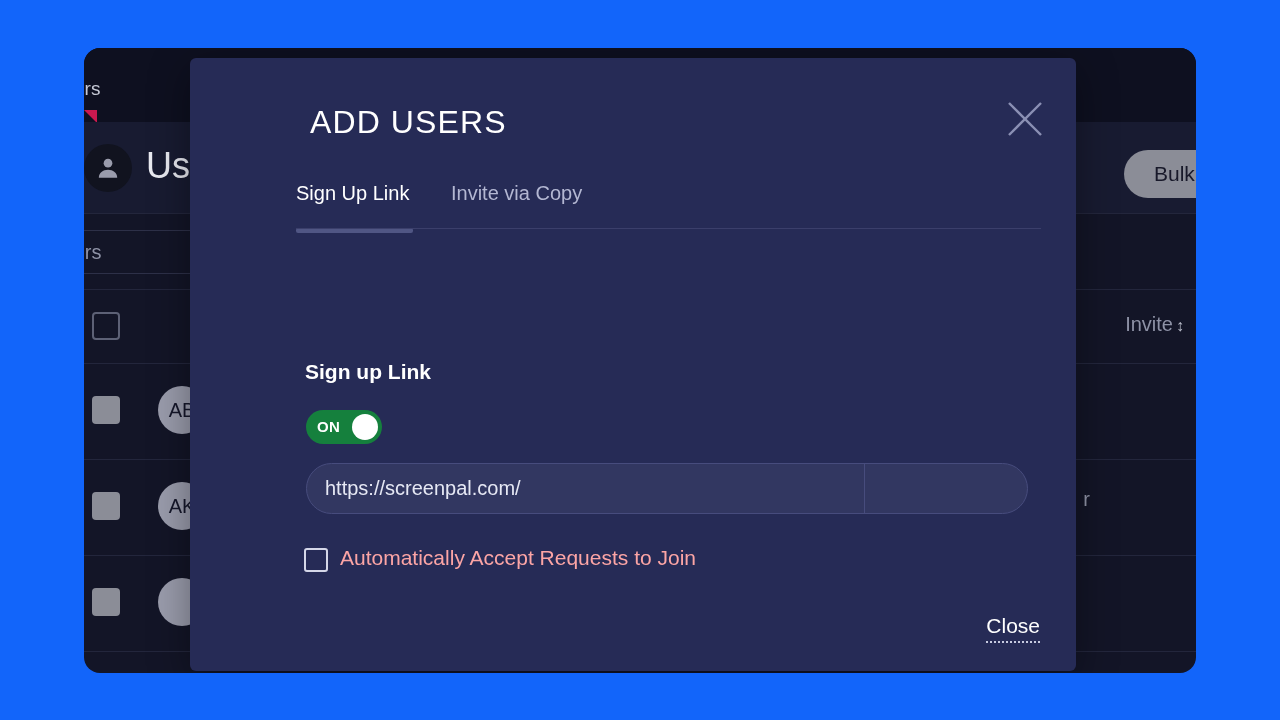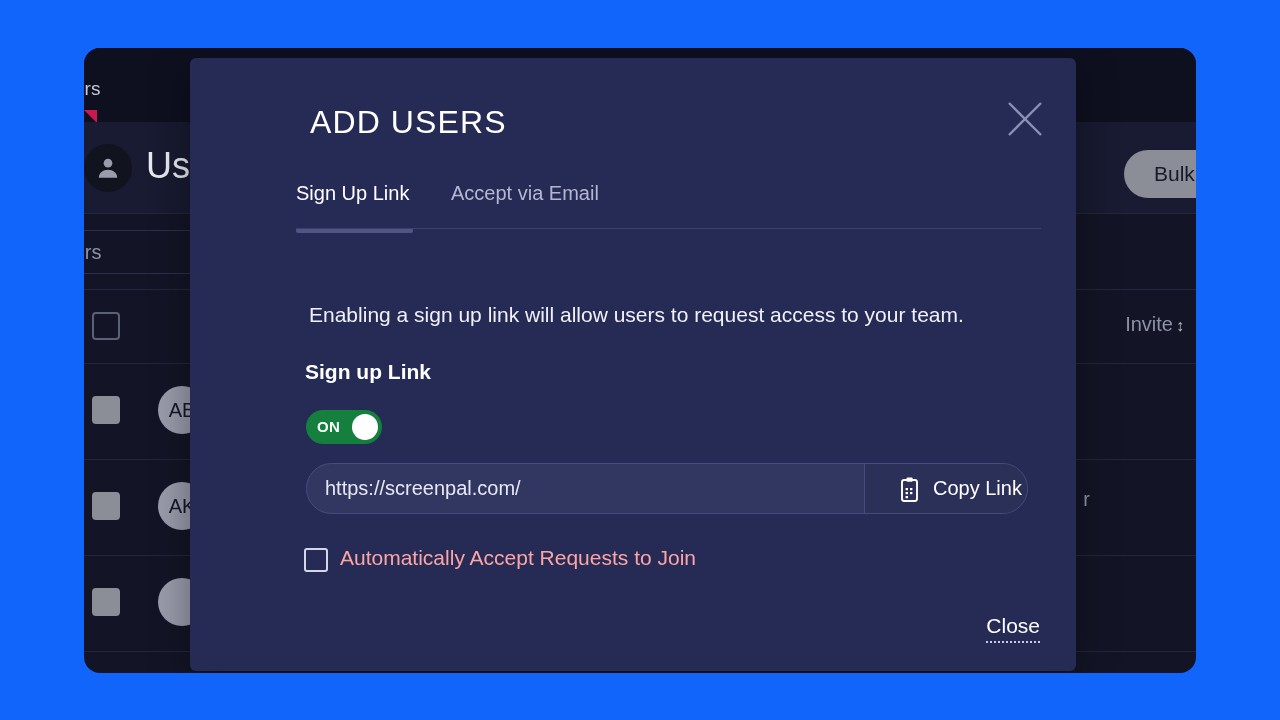--- a/index.html
+++ b/index.html
@@ -447,51 +447,36 @@
 
         <div class="modal-close">
           <svg width="54" height="54" viewBox="0 0 54 54">
             <line x1="11" y1="11" x2="43" y2="43" stroke="#8b90b4" stroke-width="2.4"></line>
             <line x1="43" y1="11" x2="11" y2="43" stroke="#8b90b4" stroke-width="2.4"></line>
           </svg>
         </div>
 
         <div class="tabs">
           <div class="tab tab-0">Sign Up Link</div>
-          <div class="tab tab-1">Accept via Email</div>
+          <div class="tab tab-1">Invite via Copy</div>
           <div class="tab-underline"></div>
         </div>
         <div class="tabs-divider"></div>
 
-        <div class="modal-desc">Enabling a sign up link will allow users to request access to your team.</div>
 
         <div class="field-label">Sign up Link</div>
 
         <div class="toggle">
           <span class="toggle-text">ON</span>
           <span class="toggle-knob"></span>
         </div>
 
         <div class="link-row">
           <div class="link-value" placeholder="https://screenpal.com/">https://screenpal.com/</div>
           <div class="copy-sep"></div>
-          <div class="copy-btn">
-            <span class="copy-icon">
-              <svg width="24" height="26" viewBox="0 0 24 26">
-                <rect x="4" y="3" width="15" height="21" rx="2.2" fill="none" stroke="#ffffff" stroke-width="1.9"></rect>
-                <rect x="8.5" y="0.6" width="6.2" height="4.2" rx="1.1" fill="#ffffff"></rect>
-                <rect x="7.6" y="11" width="2.4" height="2.2" fill="#ffffff"></rect>
-                <rect x="12" y="11" width="2.4" height="2.2" fill="#ffffff"></rect>
-                <rect x="7.6" y="15" width="2.4" height="2.2" fill="#ffffff"></rect>
-                <rect x="12" y="15" width="2.4" height="2.2" fill="#ffffff"></rect>
-                <rect x="7.6" y="19" width="2.4" height="2.2" fill="#ffffff"></rect>
-              </svg>
-            </span>
-            <span class="copy-label">Copy Link</span>
-          </div>
         </div>
 
         <div class="checkrow">
           <span class="checkbox"></span>
           <span class="checkrow-label">Automatically Accept Requests to Join</span>
         </div>
 
         <div class="close-link">Close</div>
 
       </div>

